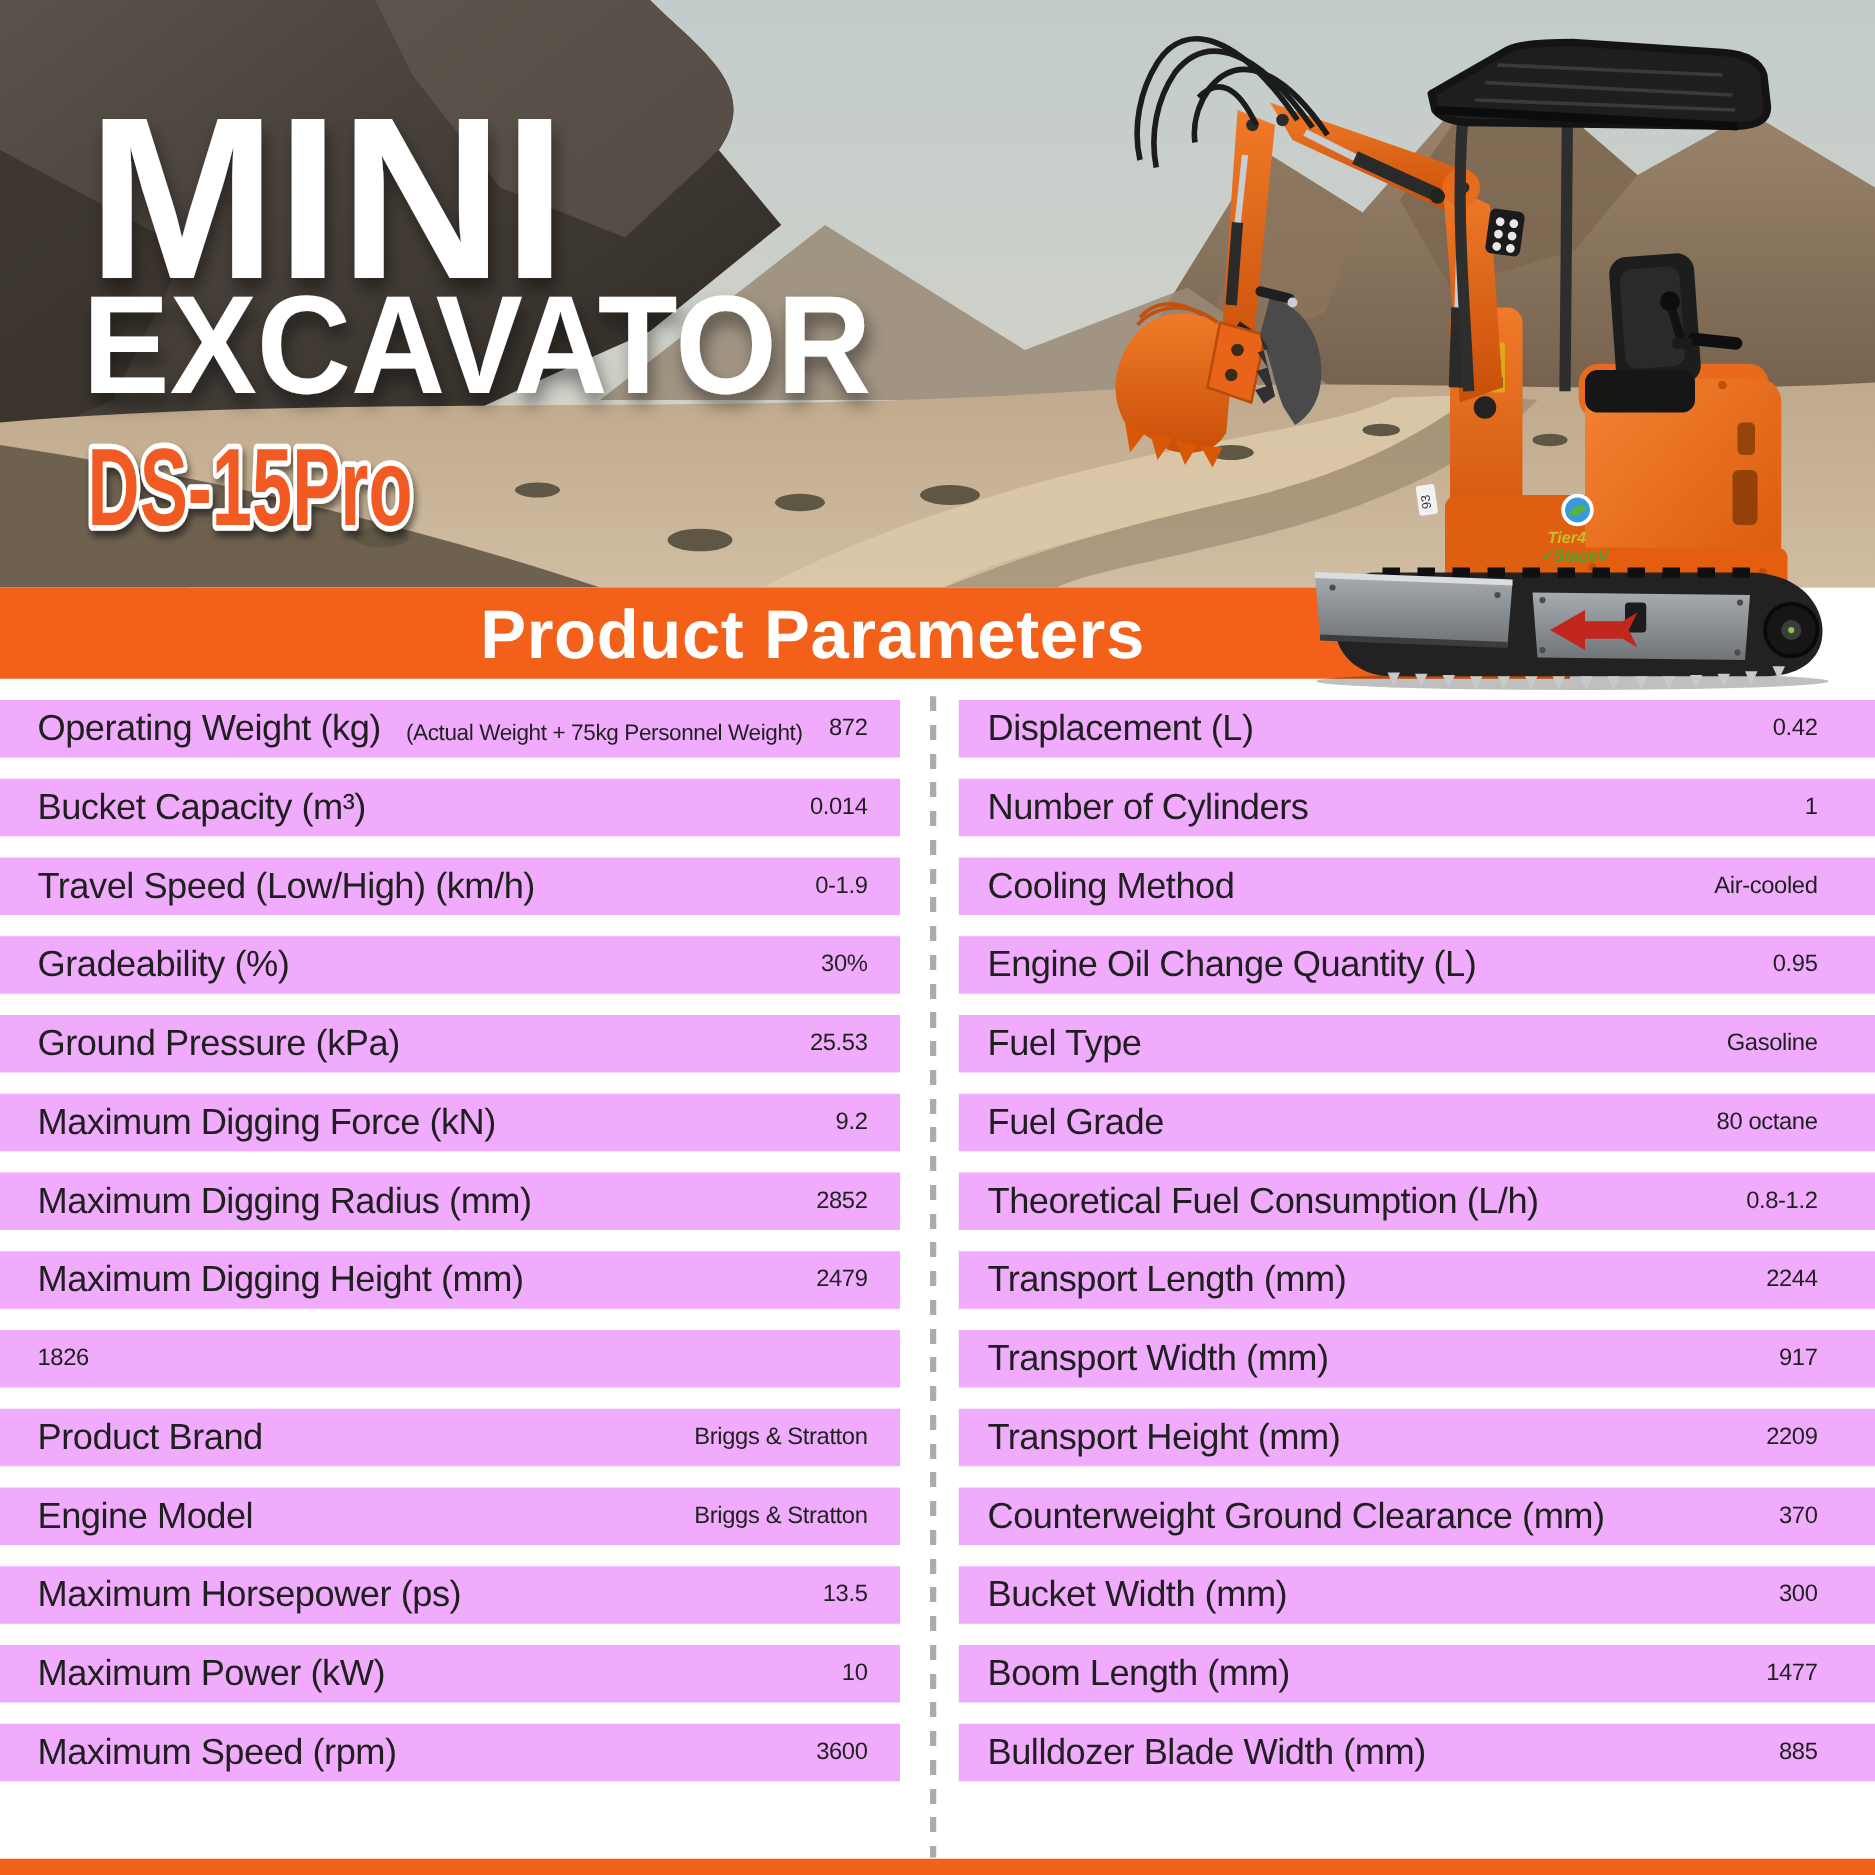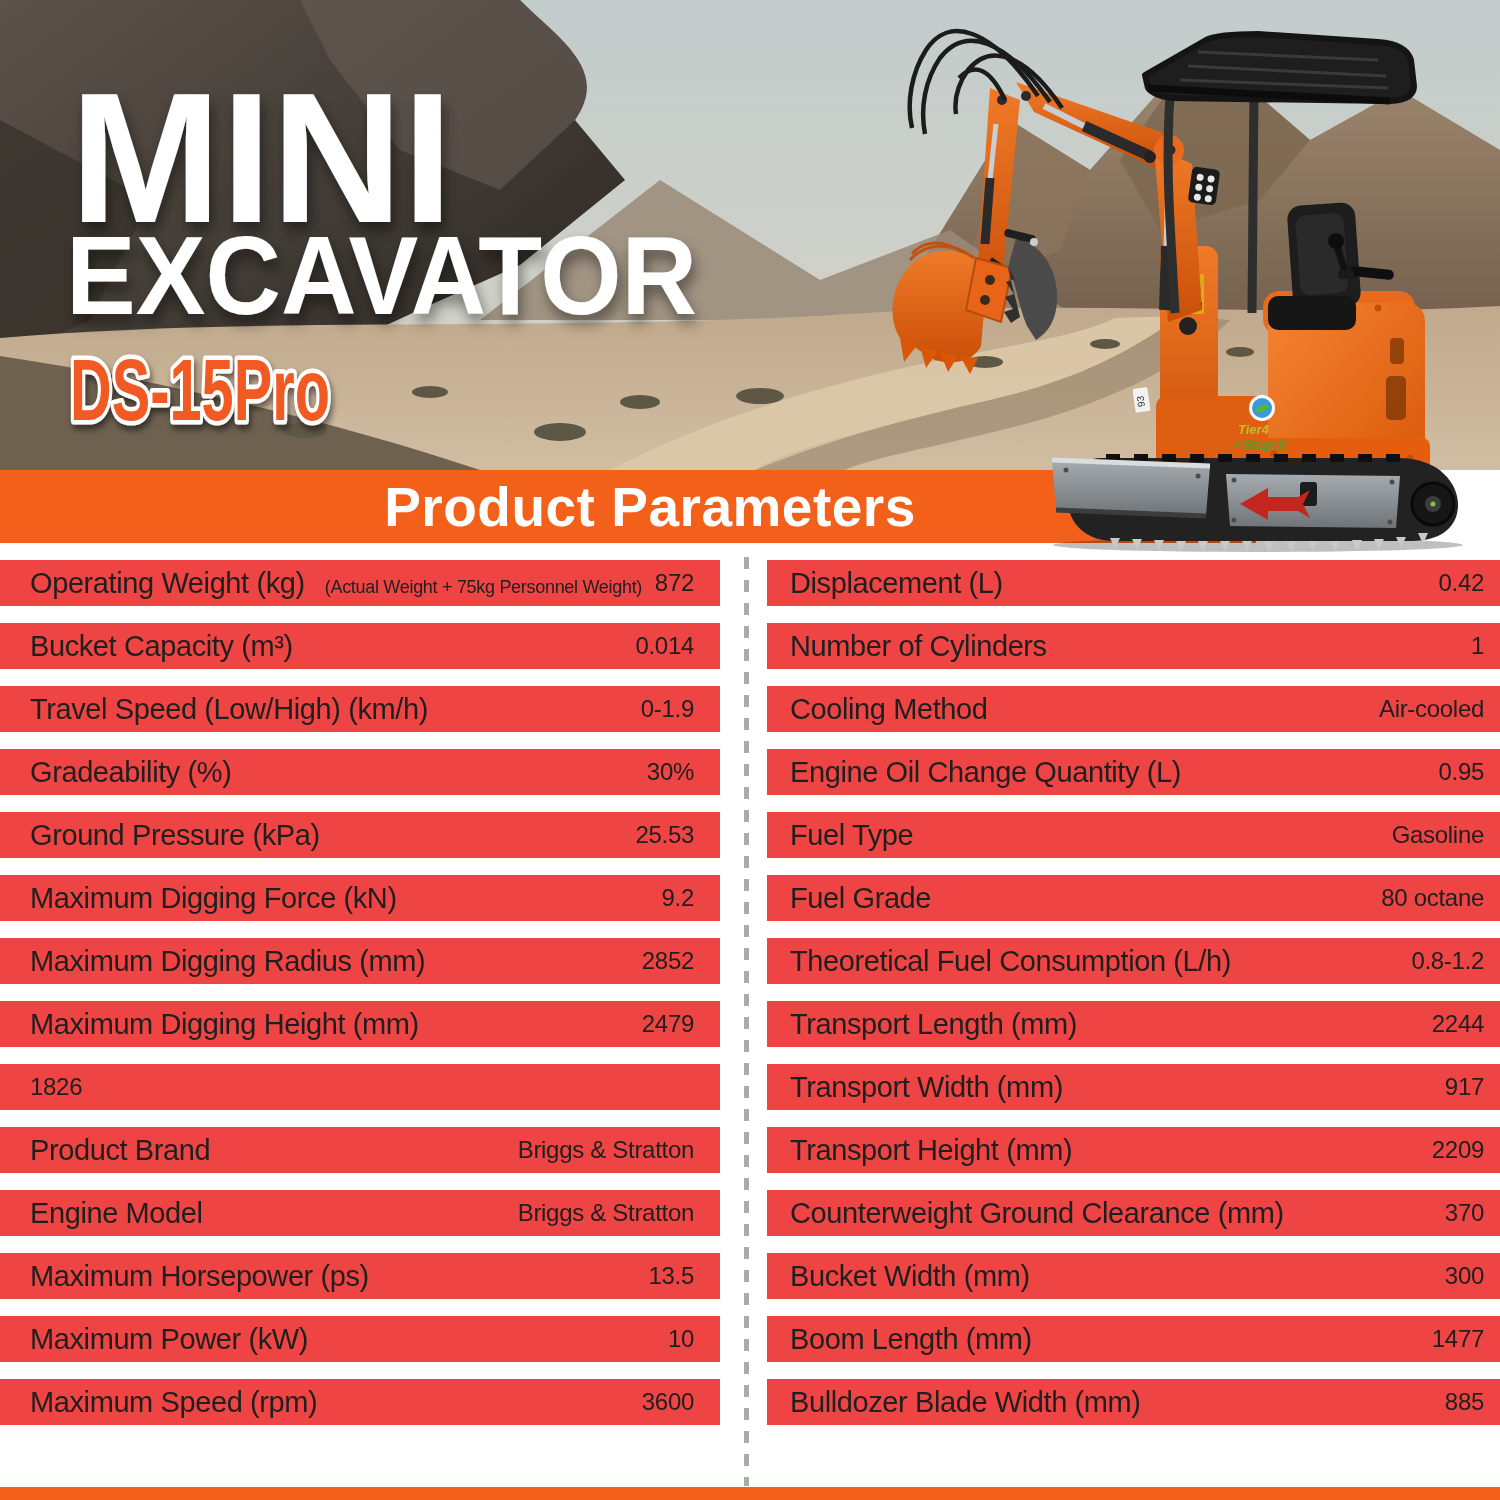--- a/index.html
+++ b/index.html
@@ -16,26 +16,26 @@
           display:flex;align-items:center;justify-content:center;}
   .banner .banner-title{color:#ffffff;font-size:55px;font-weight:bold;letter-spacing:.5px;transform:translateX(22px);}
 
   
   .excavator-svg{position:absolute;top:8px;left:838px;width:648px;height:545px;}
 
   
   .spec-col{position:absolute;top:560px;display:flex;flex-direction:column;gap:17px;}
   .col-left{left:0;width:720px;}
   .col-right{left:767px;width:733px;}
-  .spec-row{height:46px;background:#ef4444;display:flex;align-items:center;justify-content:space-between;box-sizing:border-box;}
+  .spec-row{height:46px;background:#f0abfc;display:flex;align-items:center;justify-content:space-between;box-sizing:border-box;}
   .col-left .spec-row{padding-left:30px;padding-right:26px;}
-  .col-right .spec-row{padding-left:23px;padding-right:16px;}
+  .col-right .spec-row{padding-left:23px;padding-right:46px;}
   .spec-label{font-size:29px;color:#1F1F1F;letter-spacing:-.4px;display:flex;align-items:baseline;gap:8px;white-space:nowrap;}
   .spec-note{font-size:18px;color:#1F1F1F;letter-spacing:-.3px;margin-left:12px;}
-  .spec-value{font-size:24px;color:#1F1F1F;white-space:nowrap;letter-spacing:-.3px;}
+  .spec-value{font-size:19px;color:#1F1F1F;white-space:nowrap;letter-spacing:-.3px;}
 
   .divider{position:absolute;left:744px;top:557px;width:5px;height:929px;
            background:repeating-linear-gradient(180deg,#ABABAB 0 12px,transparent 12px 23px);}
   .bottom-strip{position:absolute;left:0;top:1487px;width:1500px;height:13px;background:#F2601A;}
 </style>
 </head>
 <body>
 
 <div class="poster">
 

